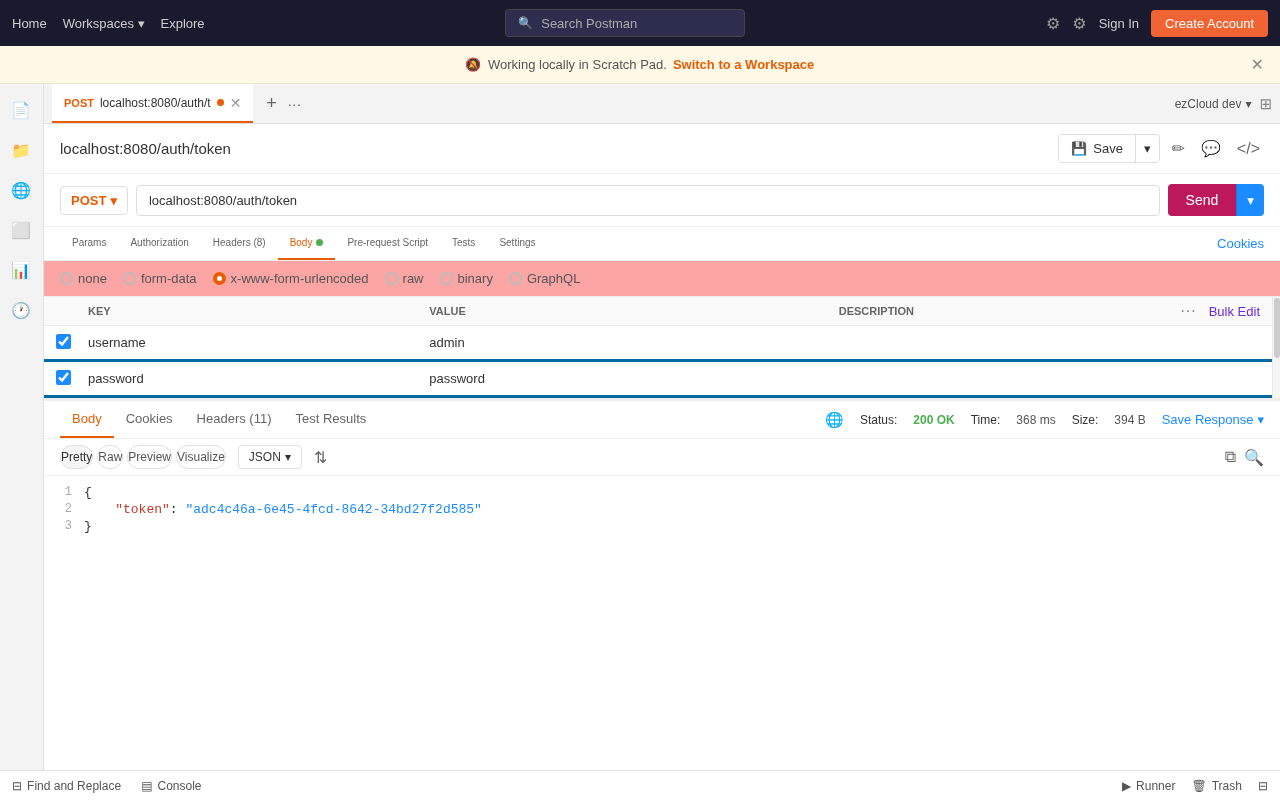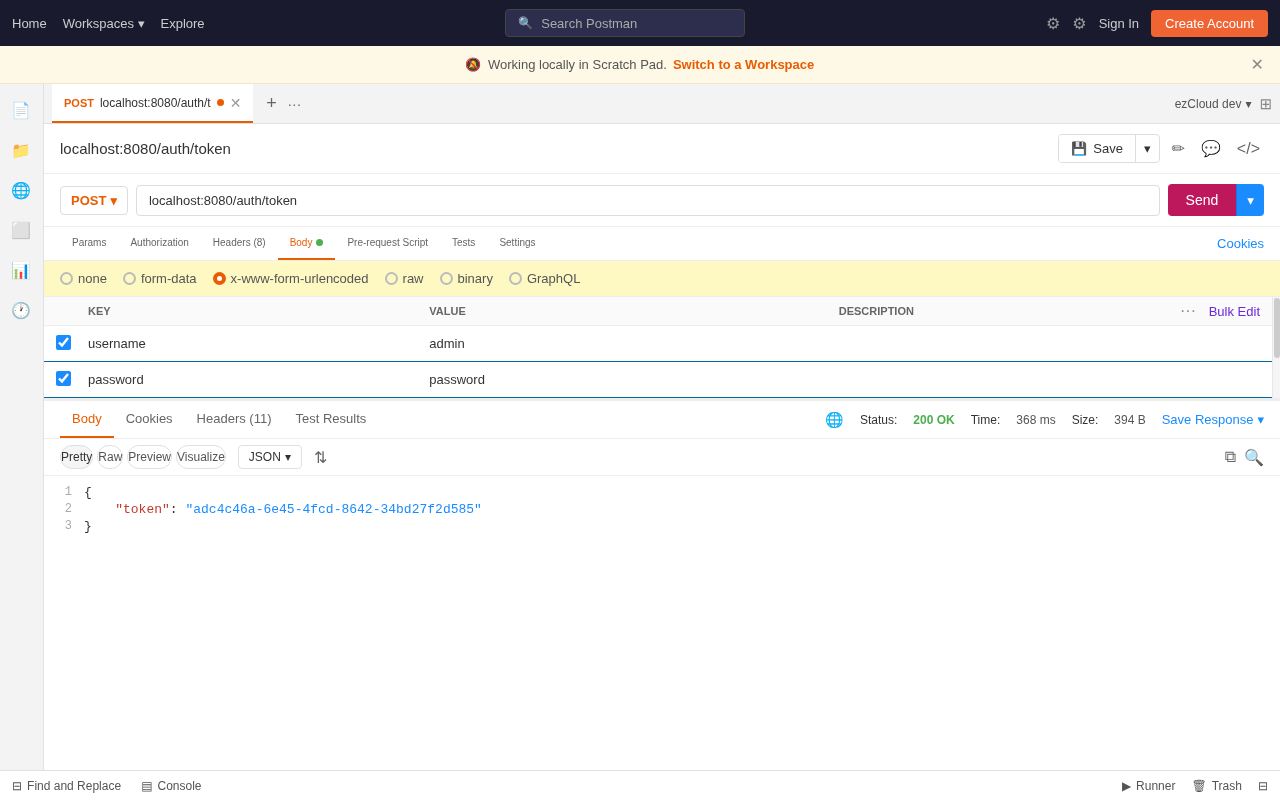--- a/index.html
+++ b/index.html
@@ -126,21 +126,21 @@
       border-bottom: 2px solid transparent; white-space: nowrap;
     }
     .req-tab.active { color: #e85d04; border-bottom: 2px solid #e85d04; }
     .req-tab .dot-green { display: inline-block; width: 7px; height: 7px; background: #4caf50; border-radius: 50%; margin-left: 4px; }
     .tabs-right { margin-left: auto; }
     .cookies-link { color: #1a8cff; font-size: 13px; cursor: pointer; }
 
     
     .body-types {
       display: flex; align-items: center; gap: 16px;
-      padding: 10px 16px; background: #fef9c3; border-bottom: 1px solid #eee; flex-shrink: 0;
+      padding: 10px 16px; background: #fca5a5; border-bottom: 1px solid #eee; flex-shrink: 0;
     }
     .radio-opt { display: flex; align-items: center; gap: 5px; cursor: pointer; font-size: 13px; color: #555; }
     .radio-circle {
       width: 13px; height: 13px; border-radius: 50%; border: 2px solid #999;
       display: flex; align-items: center; justify-content: center;
     }
     .radio-circle.checked { border-color: #e85d04; background: #e85d04; }
     .radio-circle.checked::after { content: ''; width: 5px; height: 5px; background: #fff; border-radius: 50%; }
     .radio-circle.unchecked-gray { border-color: #bbb; }
     .kv-checkbox { width: 15px; height: 15px; accent-color: #1a8cff; cursor: pointer; }
@@ -216,21 +216,21 @@
     }
     .kv-header-cell { font-size: 11px; font-weight: 600; color: #666; text-transform: uppercase; padding: 8px 0; }
     .col-cb { width: 32px; }
     .col-key { flex: 1; }
     .col-val { flex: 1.2; }
     .col-desc { flex: 1; }
     .col-actions { width: 80px; display: flex; align-items: center; justify-content: flex-end; gap: 8px; }
 
     .kv-data-row {
       display: flex; align-items: center; padding: 0 12px;
-      border-bottom: 1px solid #0369a1; min-height: 36px; justify-content: center;
+      border-bottom: 3px solid #0369a1; min-height: 36px; justify-content: center;
     }
     .kv-data-cell { font-size: 13px; color: #333; padding: 0; }
 
     .globe-icon { color: #888; font-size: 15px; cursor: pointer; }
   </style>
 </head>
 <body>
 
 <div class="navbar">
   <div class="nav-left">

